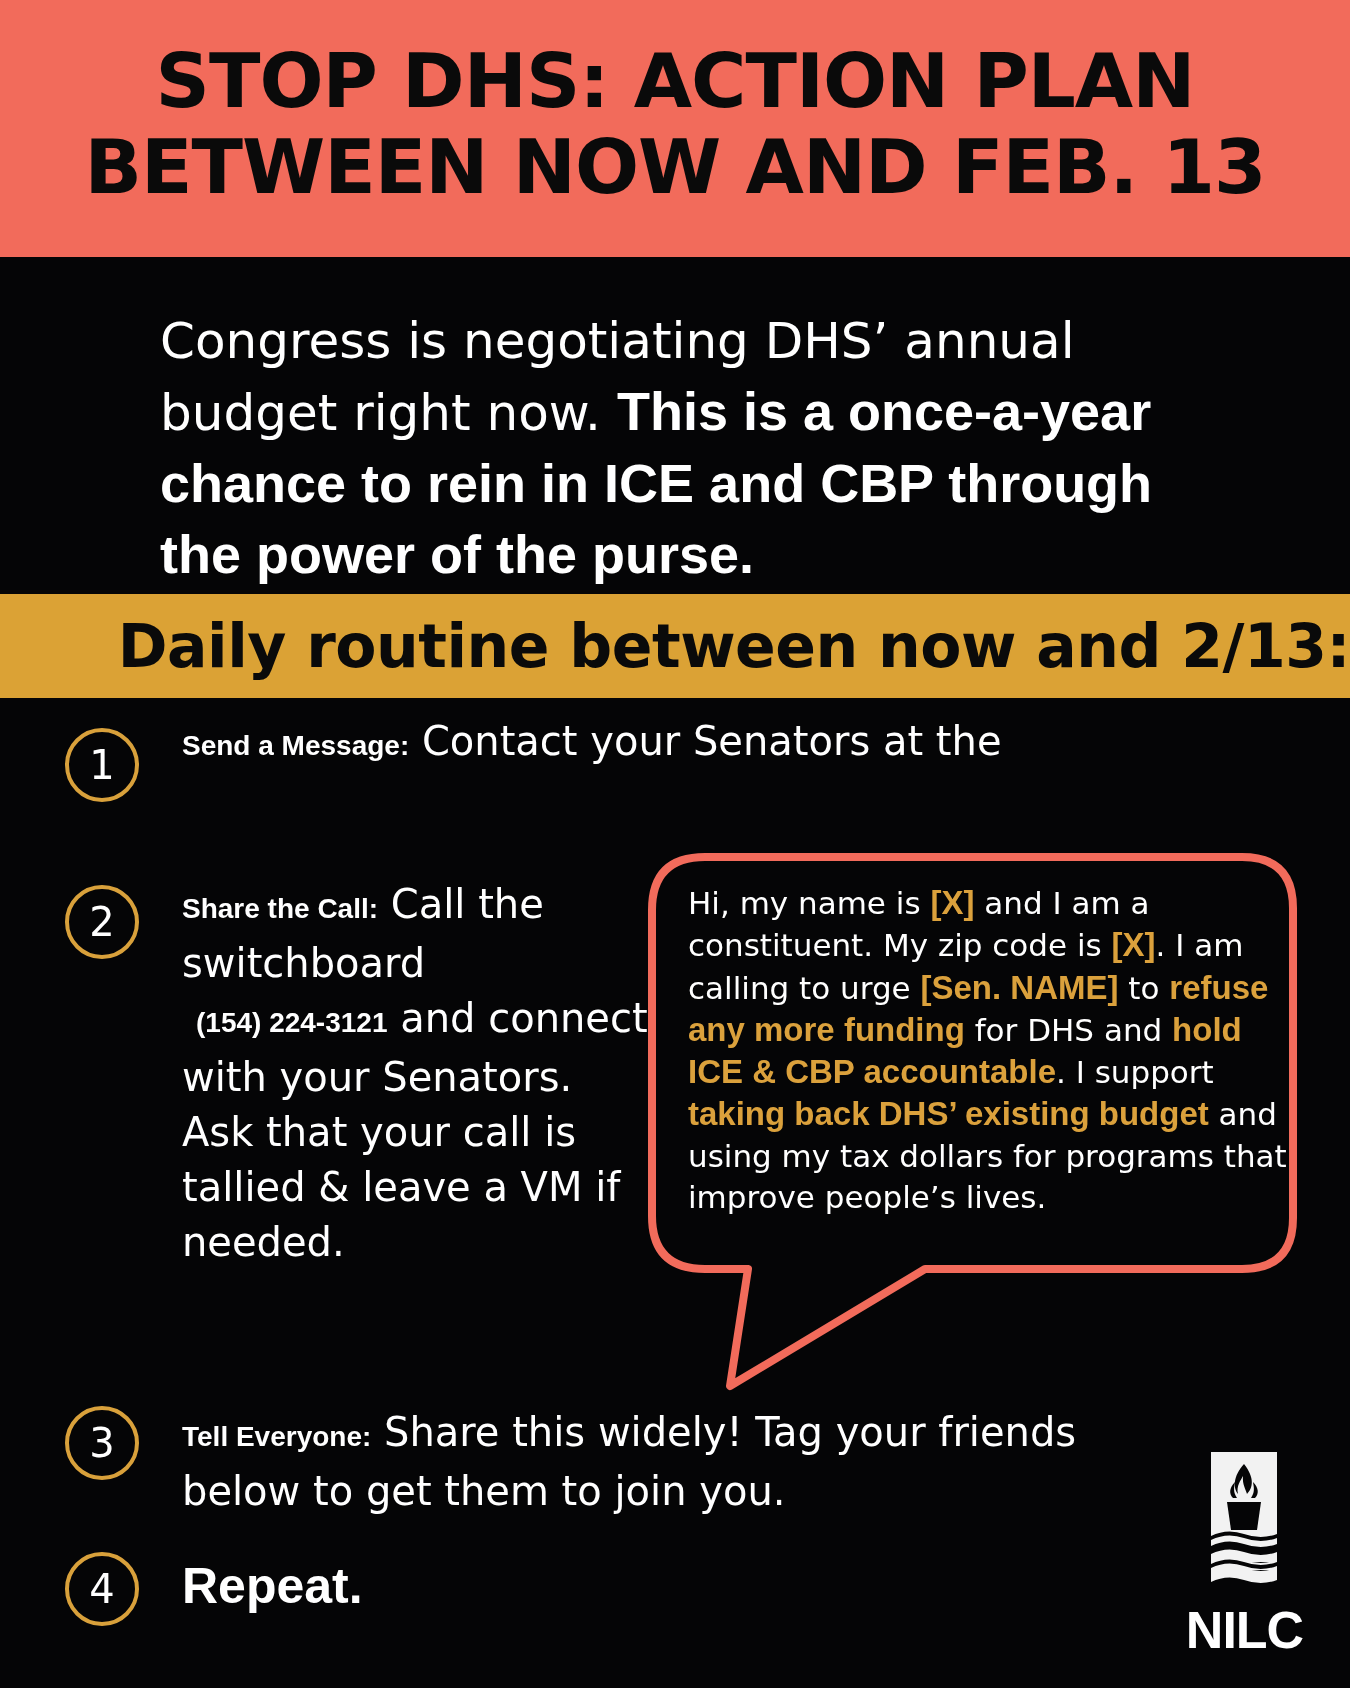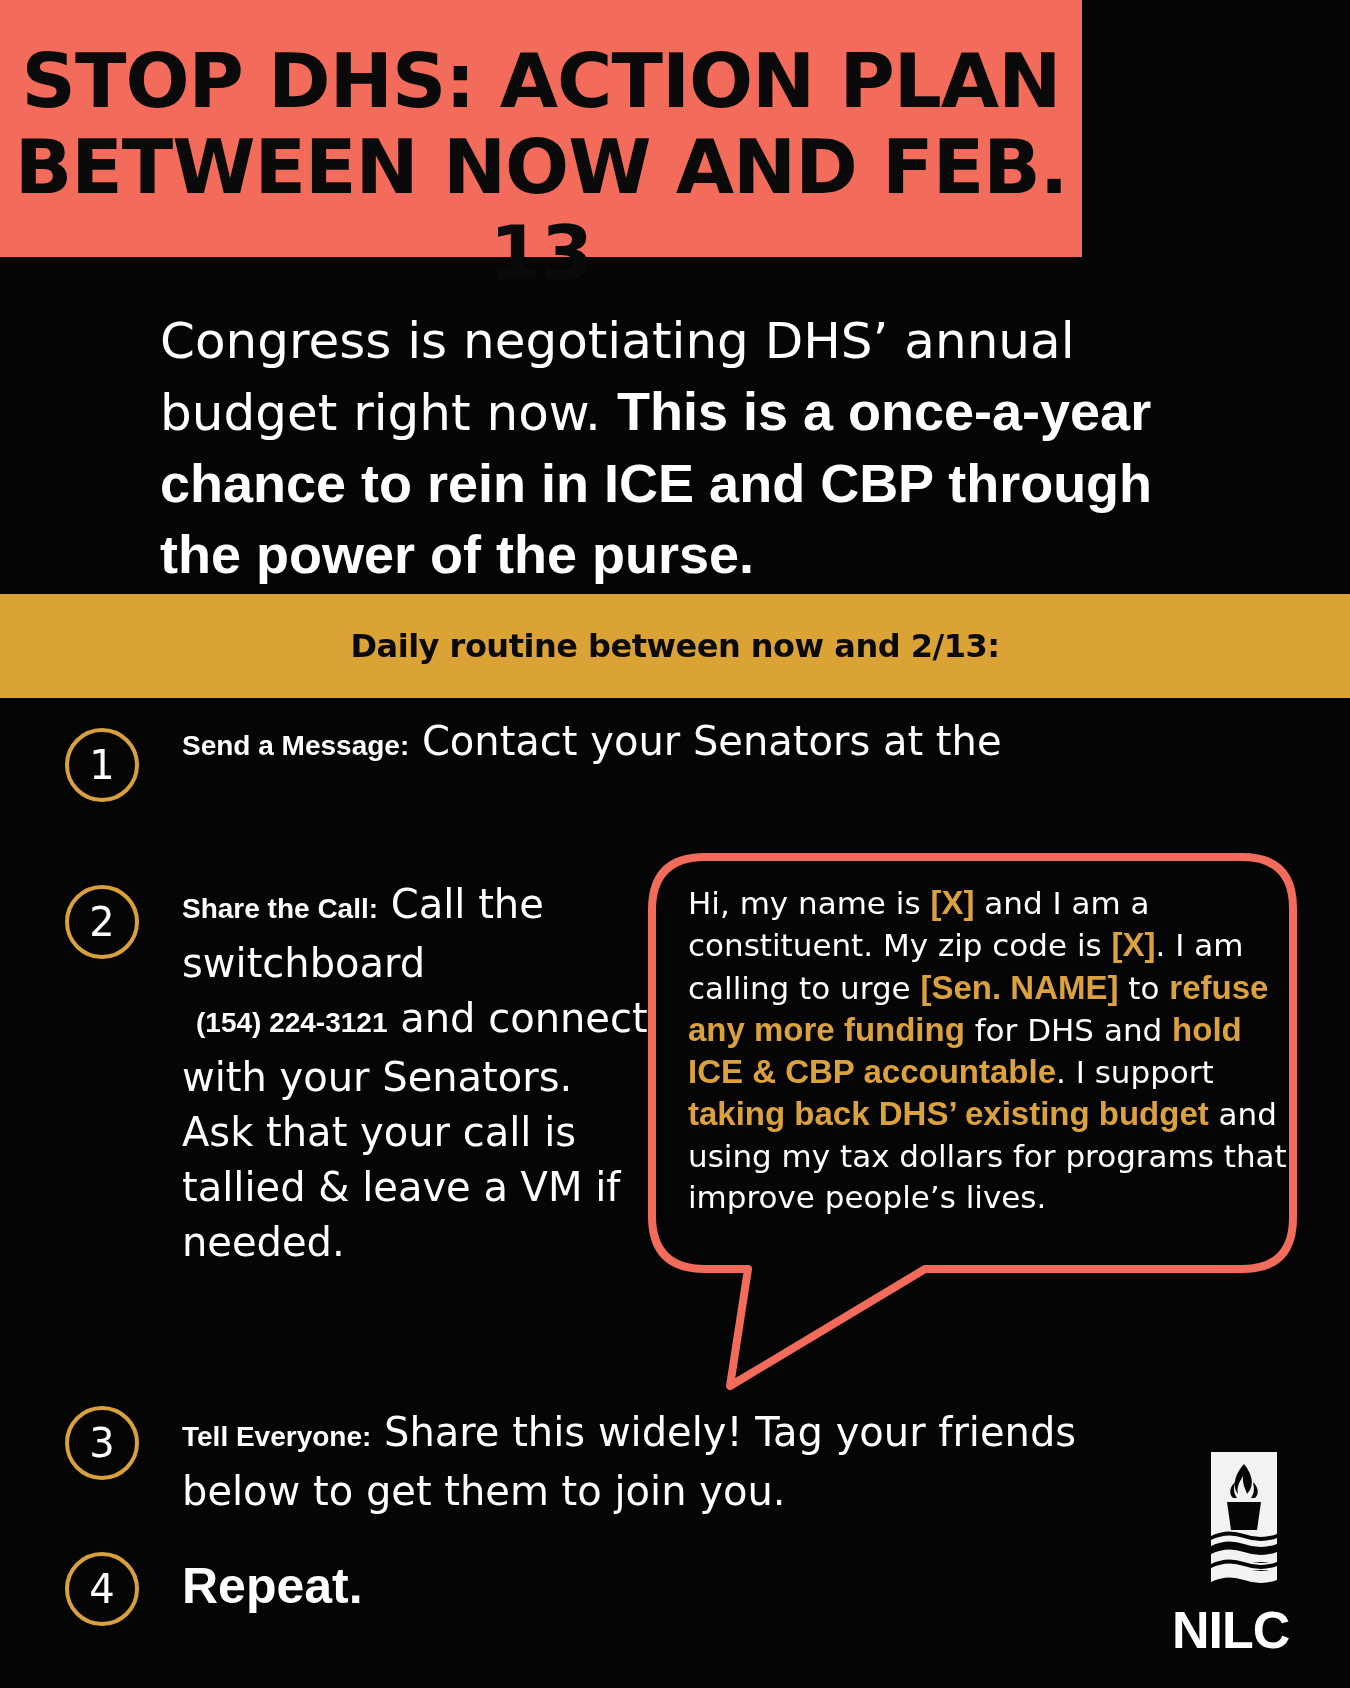--- a/index.html
+++ b/index.html
@@ -3,44 +3,44 @@
 <meta charset="utf-8">
 <style>
   html, body { margin: 0; padding: 0; }
   body {
     width: 1350px; height: 1688px; overflow: hidden;
     background: #050506; position: relative;
     font-family: "Liberation Sans", "DejaVu Sans", sans-serif;
     color: #ffffff;
   }
   .header {
-    position: absolute; left: 0; top: 0; width: 1082px; height: 257px;
+    position: absolute; left: 0; top: 0; width: 1350px; height: 257px;
     background: #F26B5B;
   }
   .header .title {
     position: absolute; left: 0; right: 0; top: 38px;
     text-align: center; color: #0a0a0a;
     font-family: "DejaVu Sans", sans-serif; font-weight: bold;
     font-size: 74px; line-height: 86px; letter-spacing: -1px;
     transform: scaleX(1.02);
   }
   .intro {
     position: absolute; left: 160px; top: 305px; width: 1050px;
     font-size: 53px; line-height: 70px; color: #fff;
   }
   .intro .light { font-family: "DejaVu Sans", sans-serif; font-weight: normal; font-size: 50px; letter-spacing: 0px; }
   .intro .bold { font-family: "Liberation Sans", sans-serif; font-weight: bold; font-size: 54px; }
   .band {
     position: absolute; left: 0; top: 594px; width: 1350px; height: 104px;
     background: #DBA235;
   }
   .band .band-text {
-    position: absolute; left: 0; right: 0; top: 24px; text-align: center;
+    position: absolute; left: 0; right: 0; top: 24px; text-align: right;
     color: #0a0a0a; font-family: "DejaVu Sans", sans-serif; font-weight: bold;
-    font-size: 32px; line-height: 56px; letter-spacing: -0.5px;
+    font-size: 60px; line-height: 56px; letter-spacing: -0.5px;
   }
   .num {
     position: absolute; width: 66px; height: 66px; border-radius: 50%;
     border: 4px solid #D9A13B; color: #fff; box-sizing: content-box;
     font-family: "DejaVu Sans", sans-serif; font-weight: normal;
     font-size: 40px; line-height: 66px; text-align: center;
   }
   .step {
     position: absolute; color: #fff;
     font-family: "DejaVu Sans", sans-serif; font-size: 40px; line-height: 55px;
@@ -58,21 +58,21 @@
     position: absolute; left: 688px; top: 882px; width: 600px;
     font-family: "DejaVu Sans", sans-serif; font-size: 31px; line-height: 41.3px; color: #fff;
   }
   .bubble-text .hl { color: #DBA13C; font-family: "Liberation Sans", sans-serif; font-weight: bold; font-size: 33px; }
   .logo-box {
     position: absolute; left: 1211px; top: 1452px; width: 66px; height: 140px;
   }
   .logo-text {
     position: absolute; left: 1172px; top: 1604px; width: 145px;
     font-family: "Liberation Sans", sans-serif; font-weight: bold;
-    font-size: 52px; line-height: 52px; color: #fff; letter-spacing: -1px; 
+    font-size: 52px; line-height: 52px; color: #fff; letter-spacing: -1px; text-align: center;
   }
 </style>
 </head>
 <body>
 
 <div class="header">
   <div class="title">
     <div>STOP DHS: ACTION PLAN</div>
     <div>BETWEEN NOW AND FEB. 13</div>
   </div>

